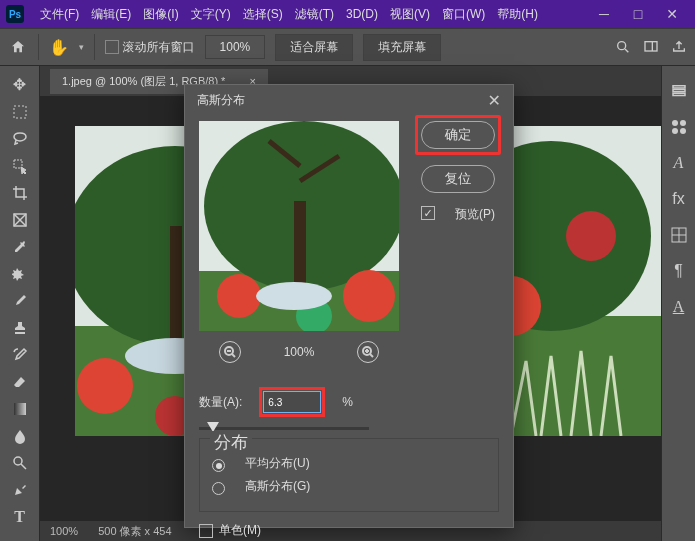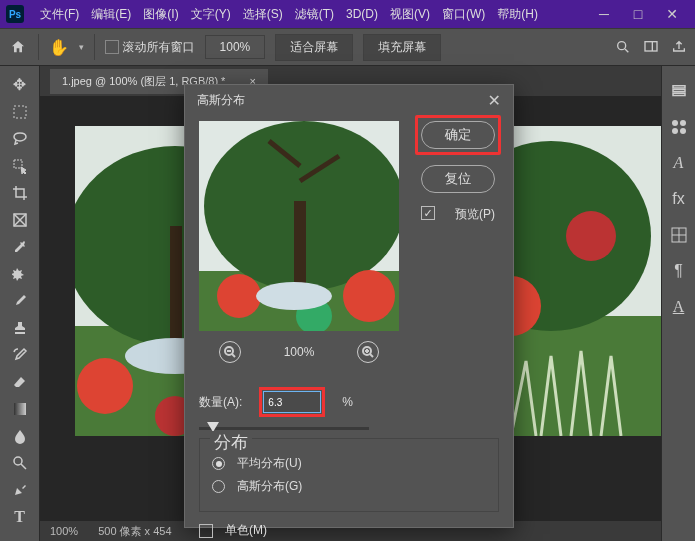--- a/index.html
+++ b/index.html
@@ -43,29 +43,29 @@
 .zoom-ctrl{width:200px;display:flex;align-items:center;justify-content:space-between;margin-top:10px;padding:0 20px}
 .zoom-ctrl .zbtn{width:22px;height:22px;border:1.5px solid #ccc;border-radius:50%;display:flex;align-items:center;justify-content:center;font-size:13px}
 .dlg-right{position:absolute;right:12px;top:0;width:86px;display:flex;flex-direction:column;gap:10px;align-items:center}
 .btn-pill{width:74px;height:28px;border:1px solid #aaa;border-radius:14px;display:flex;align-items:center;justify-content:center;background:transparent;color:#ddd}
 .redbox{border:3px solid #e33;padding:3px;border-radius:2px}
 .pv-row{display:flex;align-items:flex-start;gap:20px;margin-top:3px}
 .chk{width:14px;height:14px;border:1px solid #bbb;display:inline-flex;align-items:center;justify-content:center;font-size:11px;color:#ddd}
 .chk.checked::before{content:"✓"}
 .sec{border:1px solid #454545;padding:10px 12px;margin-top:8px;position:relative}
 .sec .legend{position:absolute;top:-8px;left:10px;background:#535353;padding:0 4px;font-size:17px}
-.radio-row{display:flex;align-items:center;gap:12px;margin:6px 0}
+.radio-row{display:flex;align-items:flex-end;gap:20px;margin:6px 0}
 .radio{width:13px;height:13px;border:1.5px solid #ccc;border-radius:50%;display:inline-flex;align-items:center;justify-content:center}
 .radio.on::before{content:"";width:6px;height:6px;background:#ddd;border-radius:50%}
 .amount-row{display:flex;align-items:center;gap:17px;margin-top:24px}
 .num-input{width:58px;height:22px;background:#4a4a4a;border:1.5px solid #6db4f2;color:#fff;font-size:10px;padding:0 4px;text-align:left}
 .num-box{border:3px solid #e33;padding:1px}
 .slider{width:170px;height:3px;background:#3a3a3a;margin-top:10px;position:relative}
 .slider .knob{position:absolute;left:8px;top:-5px;width:0;height:0;border-left:6px solid transparent;border-right:6px solid transparent;border-top:10px solid #ddd}
-.mono-row{display:flex;align-items:center;gap:12px;margin-top:10px}
+.mono-row{display:flex;align-items:center;gap:6px;margin-top:10px}
 </style>
 </head>
 <body>
 
 <div class="menubar">
   <div class="logo">Ps</div>
   <span class="menu-item">文件(F)</span>
   <span class="menu-item">编辑(E)</span>
   <span class="menu-item">图像(I)</span>
   <span class="menu-item">文字(Y)</span>

